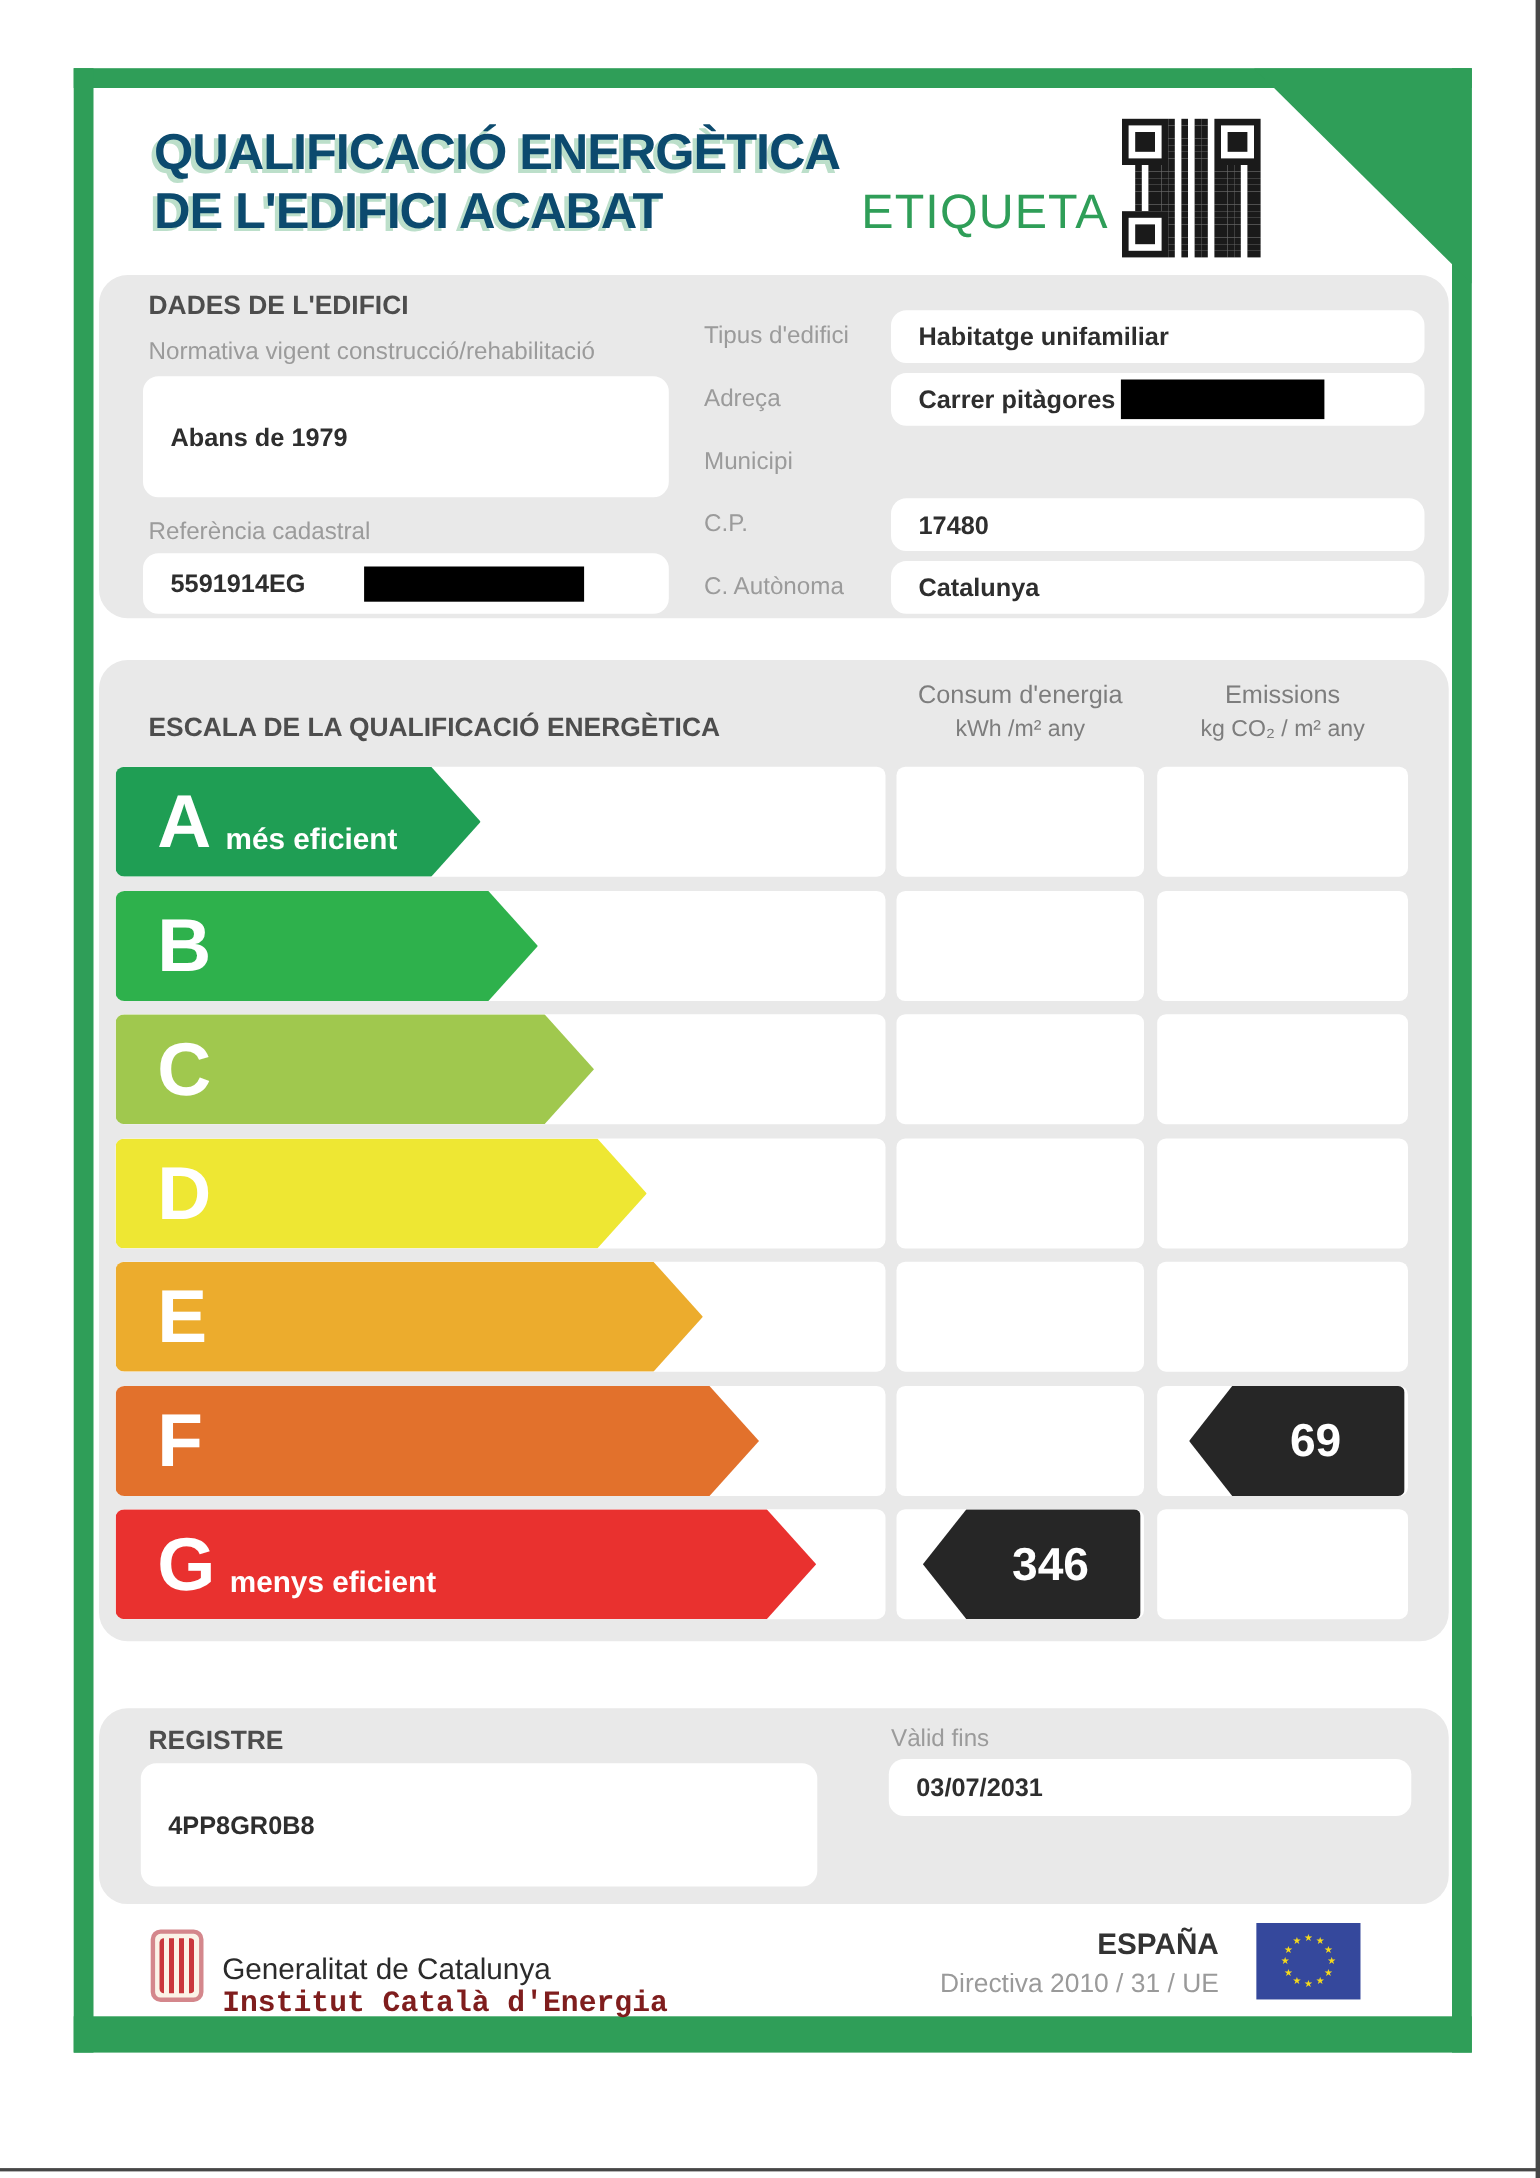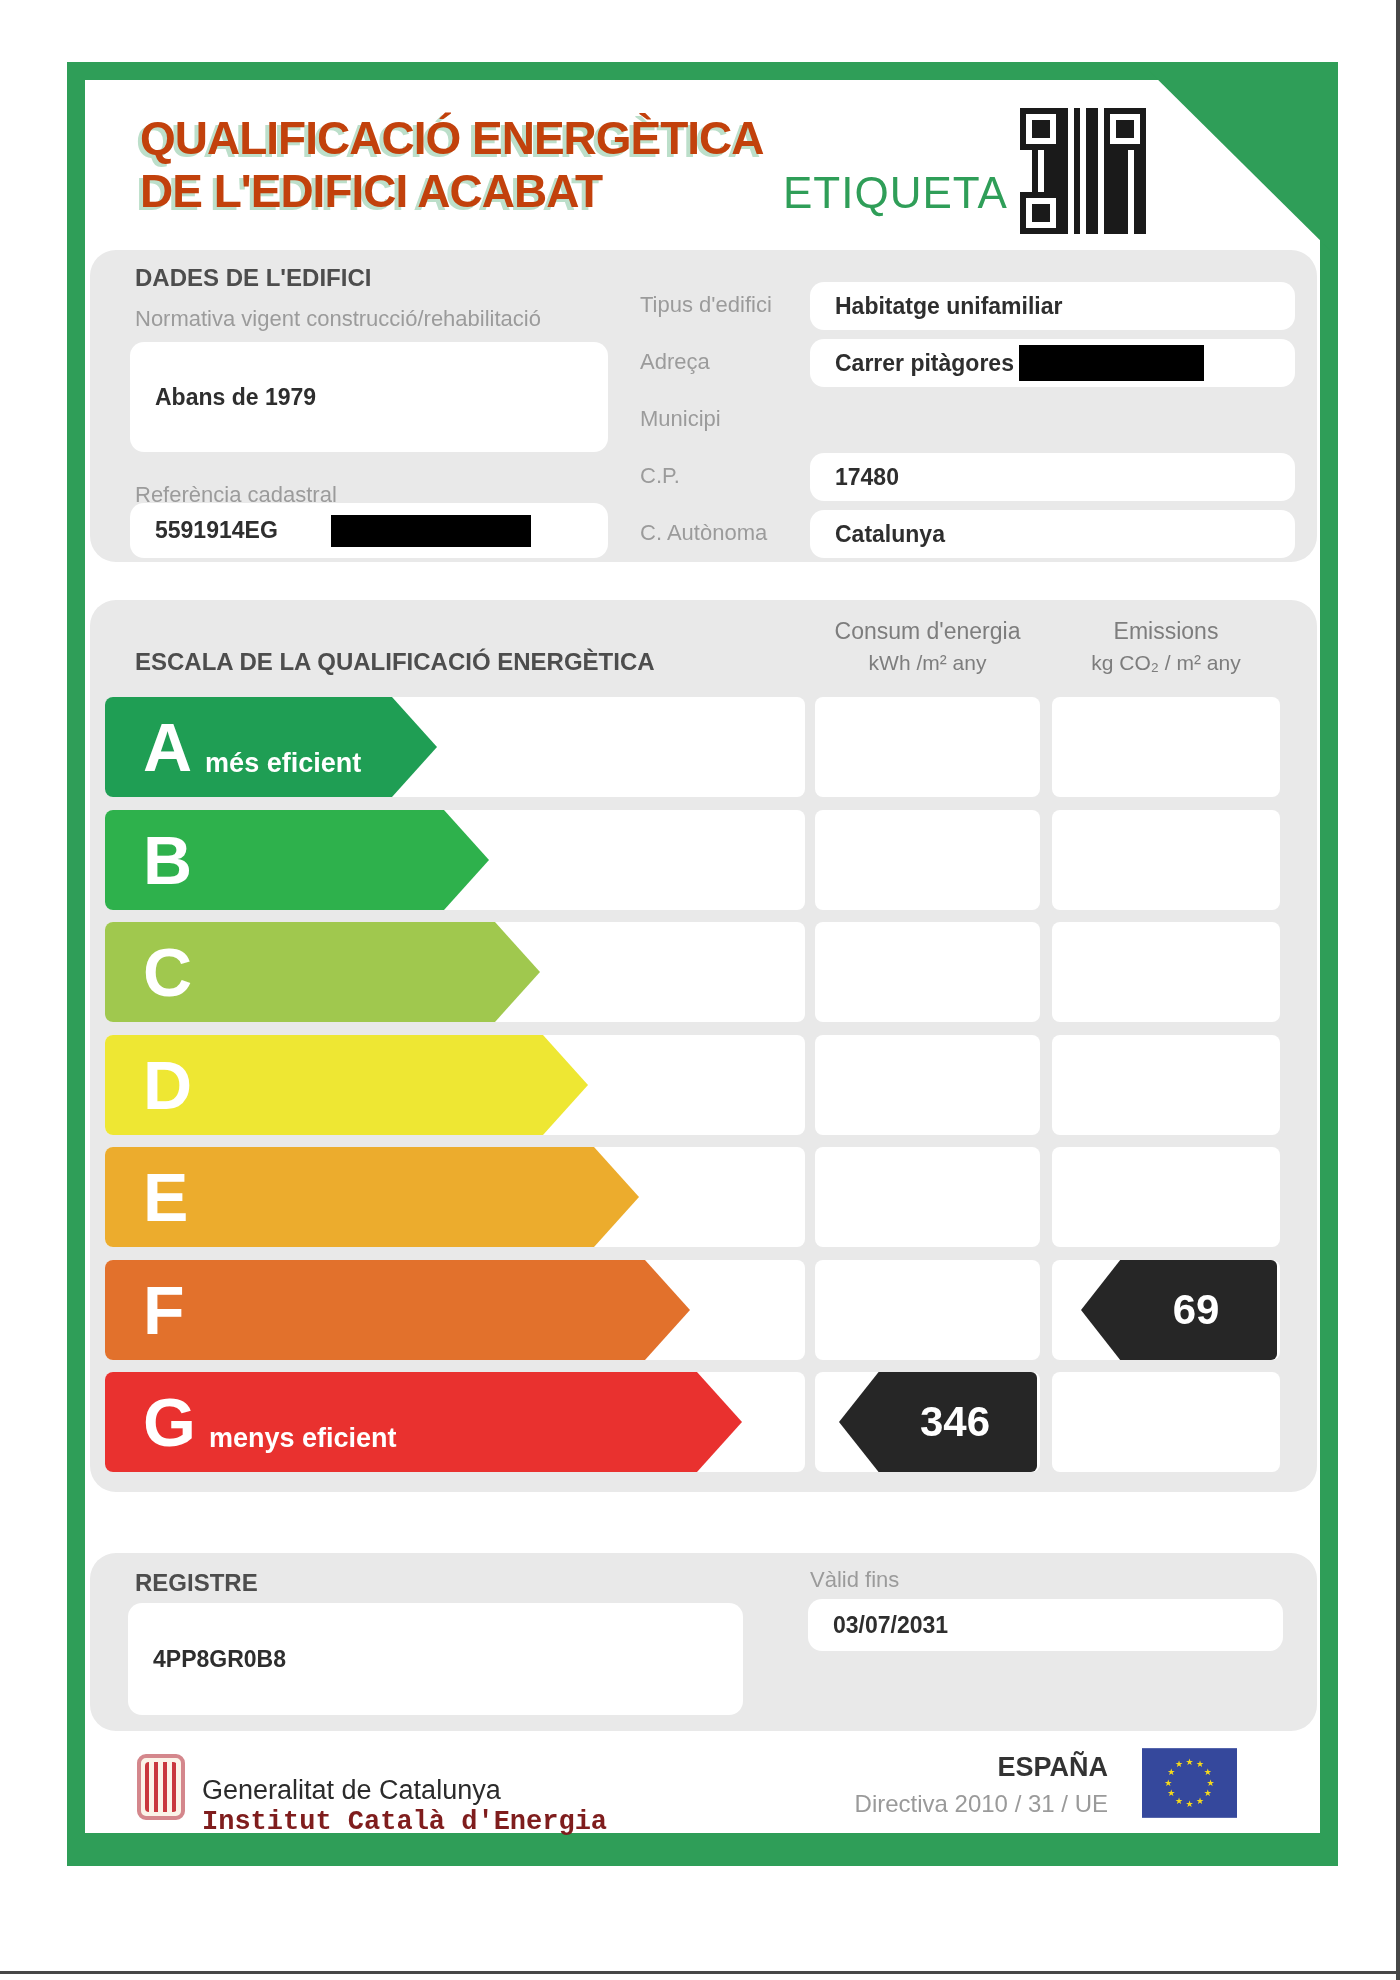--- a/index.html
+++ b/index.html
@@ -10,40 +10,40 @@
   .frame-top{left:67px;top:62px;width:1271px;height:18px;}
   .frame-left{left:67px;top:62px;width:18px;height:1804px;}
   .frame-right{left:1320px;top:62px;width:18px;height:1804px;}
   .frame-bottom{left:67px;top:1833px;width:1271px;height:33px;}
   .corner-triangle{left:1140px;top:62px;width:198px;height:196px;
         clip-path:polygon(0 0,100% 0,100% 100%);}
   .scan-edge-right{position:absolute;right:0;top:0;width:4px;height:100%;background:#474747;}
   .scan-edge-bottom{position:absolute;left:0;bottom:6px;width:100%;height:3px;background:#474747;}
   
   .title{position:absolute;left:140px;top:112px;font-size:46px;line-height:53px;font-weight:bold;
-         letter-spacing:-1px;color:#c2410c;text-shadow:-4px 3px 0 #bcdfca;}
+         letter-spacing:-1px;color:#0c4a6e;text-shadow:-4px 3px 0 #bcdfca;}
   .etiqueta{position:absolute;left:783px;top:168px;font-size:44px;color:#2f9e58;letter-spacing:1px;}
   .qr{position:absolute;left:1020px;top:108px;width:126px;height:126px;background:#fff;}
   .qm{position:absolute;width:6px;height:6px;background:#1a1a1a;}
   .qf{position:absolute;width:42px;height:42px;border:6px solid #1a1a1a;box-sizing:border-box;}
   .qf::after{content:"";position:absolute;left:6px;top:6px;width:18px;height:18px;background:#1a1a1a;}
   .qf1{left:0;top:0;} .qf2{right:0;top:0;} .qf3{left:0;bottom:0;}
   
   .panel{position:absolute;left:90px;width:1227px;background:#e9e9e9;border-radius:26px;}
   .panel h2{margin:0;position:absolute;font-size:24px;font-weight:bold;color:#4d4d4d;letter-spacing:0;}
   .lbl{position:absolute;font-size:22px;color:#9b9b9b;}
   .wbox{position:absolute;background:#fff;border-radius:14px;display:flex;align-items:center;}
   .val{font-size:23px;font-weight:bold;color:#2e2e2e;padding-left:25px;white-space:nowrap;}
   .redact{display:inline-block;background:#000;vertical-align:middle;margin-left:5px;}
   
   .panel-dades{top:250px;height:312px;}
   .panel-dades h2{left:45px;top:14px;}
   .lbl-norm{left:45px;top:56px;}
   .box-norm{left:40px;top:92px;width:478px;height:110px;}
-  .lbl-ref{left:45px;top:232px;}
+  .lbl-ref{left:45px;top:220px;}
   .box-ref{left:40px;top:253px;width:478px;height:55px;gap:48px;}
   .redact-ref{width:200px;height:32px;}
   .redact-adr{width:185px;height:36px;}
   .flabel{left:550px;}
   .fbox{left:720px;width:485px;height:48px;}
   
   .panel-escala{top:600px;height:892px;}
   .panel-escala h2{left:45px;top:48px;}
   .colhead{position:absolute;top:18px;text-align:center;color:#7d7d7d;}
   .colhead .ct{font-size:23px;}

